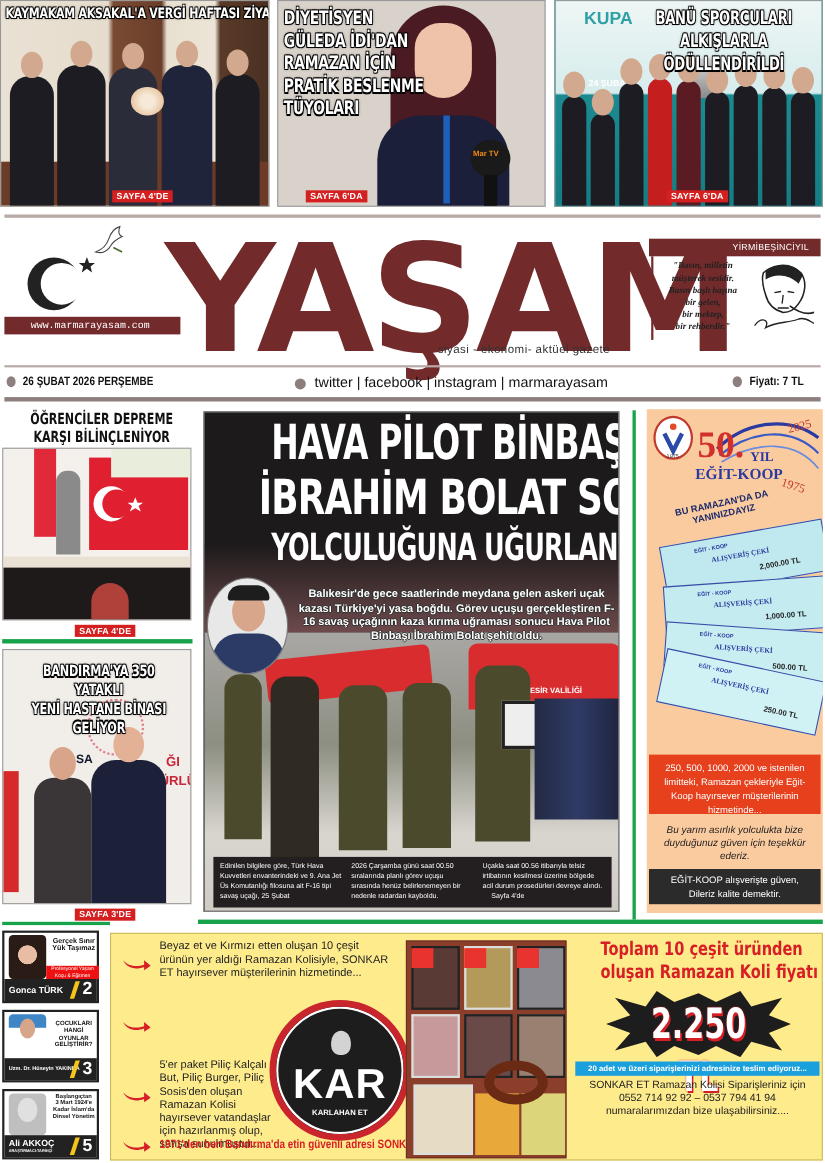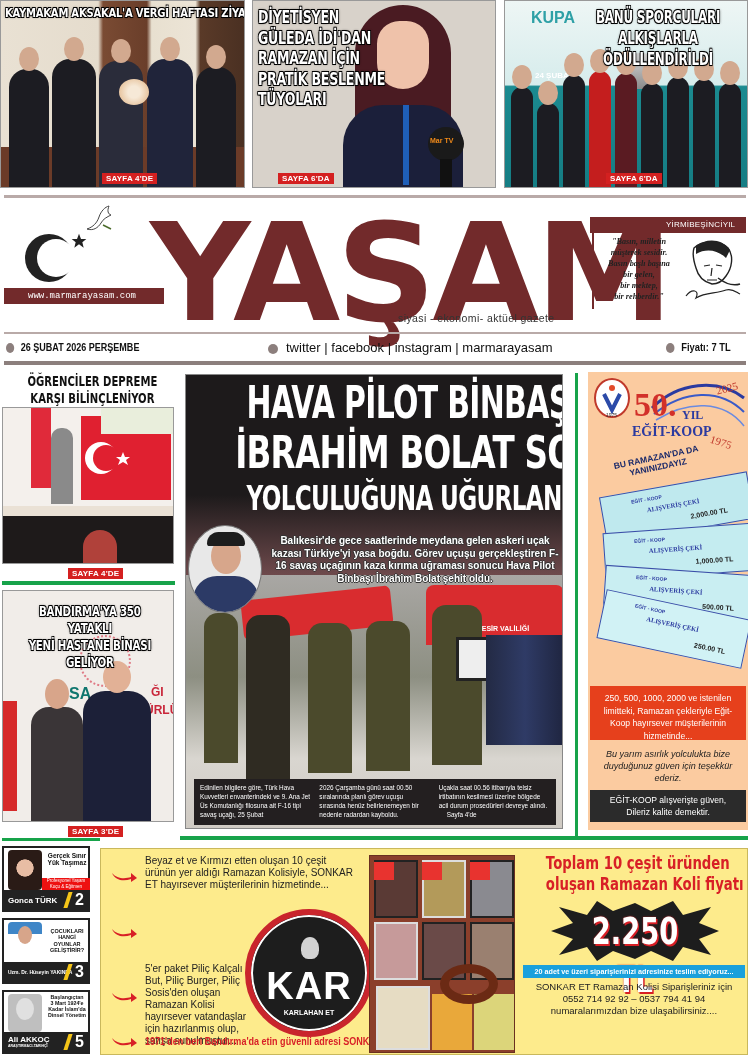--- a/index.html
+++ b/index.html
@@ -180,21 +180,21 @@
   <div class="abs" style="left:98px; top:0; width:74px; height:26px; background:#e9eedc;"></div>
   <div class="abs" style="left:48px; top:20px; width:22px; height:76px; background:#8a8a8a; border-radius:10px 10px 0 0;"></div>
   <div class="abs" style="left:0; top:98px; width:172px; height:10px; background:#eae1d5;"></div>
   <div class="abs" style="left:0; top:108px; width:172px; height:50px; background:#1e1a1a;"></div>
   <div class="abs" style="left:80px; top:122px; width:34px; height:36px; border-radius:18px 18px 0 0; background:#b0413a;"></div>
 </div>
 <div class="sayfa" style="left:68px; top:568px;">SAYFA 4'DE</div>
 <div class="abs" style="left:2px; top:581px; width:173px; height:4px; background:#17a34a;"></div>
 
 <div class="abs" style="left:2px; top:590px; width:172px; height:232px; border:1px solid #999; overflow:hidden; background:#f1ede9;">
-  <div class="abs" style="left:66px; top:94px; color:#0f766e; font-size:16px; font-weight:700;"><span>SA</span></div>
+  <div class="abs" style="left:66px; top:94px; color:#0f172a; font-size:11px; font-weight:700;"><span>SA</span></div>
   <div class="abs" style="left:148px; top:94px; color:#c9263a; font-size:12px; font-weight:700;"><span>ĞI</span></div>
   <div class="abs" style="left:142px; top:112px; color:#c9263a; font-size:12px; font-weight:700;"><span>ÜRLÜĞ</span></div>
   <div class="abs" style="left:76px; top:44px; width:52px; height:52px; border:2px dotted #e07a86; border-radius:50%;"></div>
   <div class="abs" style="left:0; top:110px; width:14px; height:110px; background:#d62a2a;"></div>
   <div class="abs" style="left:28px; top:116px; width:52px; height:116px; background:#3a3537; border-radius:18px 18px 0 0;">
     <div class="abs" style="left:14px; top:-28px; width:24px; height:30px; border-radius:50%; background:#d8a58a;"></div>
   </div>
   <div class="abs" style="left:80px; top:100px; width:68px; height:132px; background:#1c2038; border-radius:22px 22px 0 0;">
     <div class="abs" style="left:20px; top:-30px; width:28px; height:32px; border-radius:50%; background:#e2b196;"></div>
   </div>

